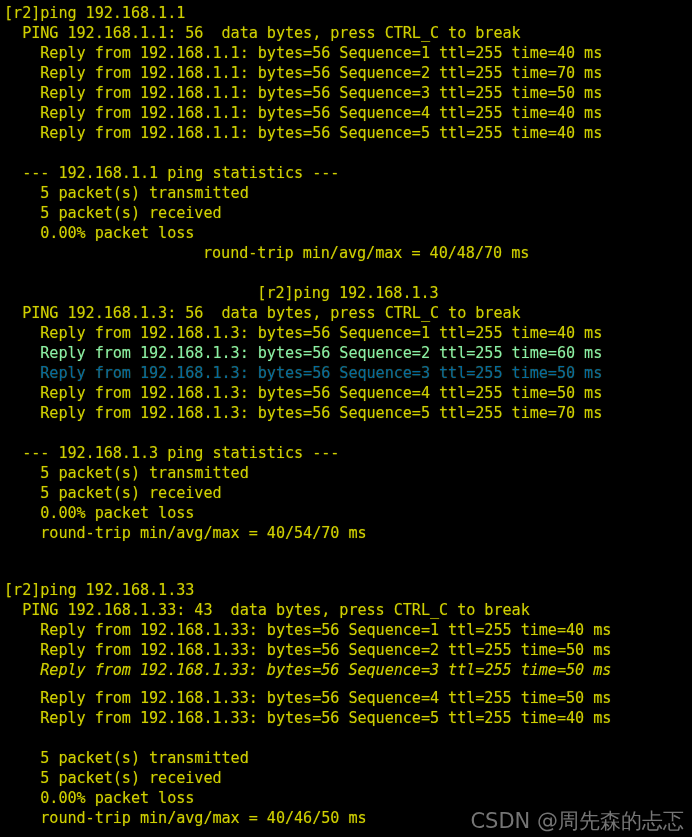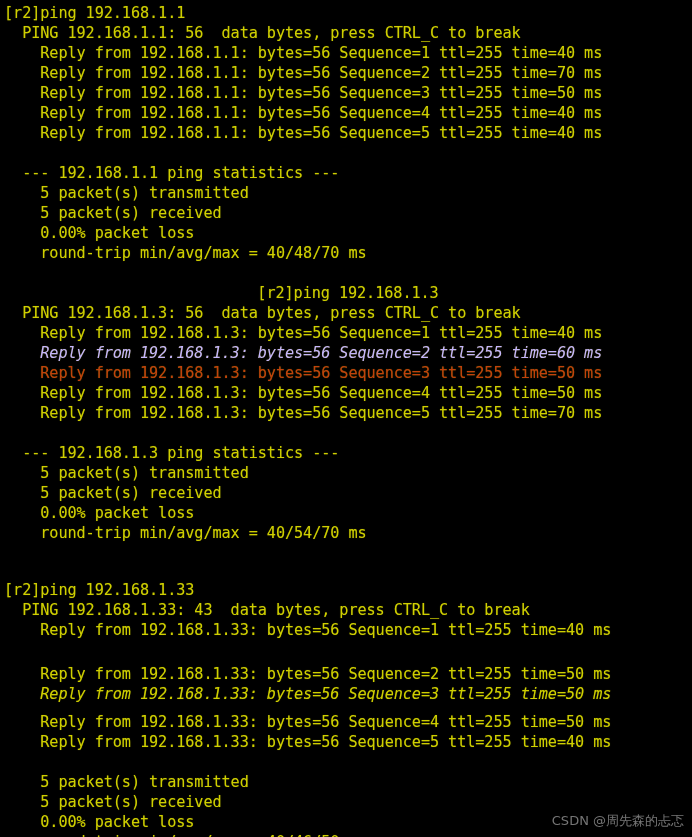--- a/index.html
+++ b/index.html
@@ -36,21 +36,21 @@
   }
   .line.blank {
     height: 20px;
   }
   #watermark {
     position: absolute;
     right: 8px;
     bottom: 6px;
     color: #8a8a8a;
     font-family: "DejaVu Sans", "Liberation Sans", sans-serif;
-    font-size: 13px;
+    font-size: 21px;
     line-height: 20px;
     white-space: pre;
     opacity: 0.85;
   }
 </style>
 </head>
 <body>
 
 <div id="terminal" style="background: rgb(0, 0, 0);">
   <div id="terminal-lines">
@@ -59,40 +59,40 @@
       <div class="line" style="color: rgb(207, 207, 0);">    Reply from 192.168.1.1: bytes=56 Sequence=1 ttl=255 time=40 ms</div>
       <div class="line" style="color: rgb(207, 207, 0);">    Reply from 192.168.1.1: bytes=56 Sequence=2 ttl=255 time=70 ms</div>
       <div class="line" style="color: rgb(207, 207, 0);">    Reply from 192.168.1.1: bytes=56 Sequence=3 ttl=255 time=50 ms</div>
       <div class="line" style="color: rgb(207, 207, 0);">    Reply from 192.168.1.1: bytes=56 Sequence=4 ttl=255 time=40 ms</div>
       <div class="line" style="color: rgb(207, 207, 0);">    Reply from 192.168.1.1: bytes=56 Sequence=5 ttl=255 time=40 ms</div>
       <div class="line blank" style="color: rgb(207, 207, 0);"></div>
       <div class="line" style="color: rgb(207, 207, 0);">  --- 192.168.1.1 ping statistics ---</div>
       <div class="line" style="color: rgb(207, 207, 0);">    5 packet(s) transmitted</div>
       <div class="line" style="color: rgb(207, 207, 0);">    5 packet(s) received</div>
       <div class="line" style="color: rgb(207, 207, 0);">    0.00% packet loss</div>
-      <div class="line" style="color: rgb(207, 207, 0);">    round-trip min/avg/max = 40/48/70 ms</div>
+      <div class="line" style="color: rgb(207, 207, 0); text-align: center;">    round-trip min/avg/max = 40/48/70 ms</div>
       <div class="line blank" style="color: rgb(207, 207, 0);"></div>
       <div class="line" style="color: rgb(207, 207, 0); text-align: center;">[r2]ping 192.168.1.3</div>
       <div class="line" style="color: rgb(207, 207, 0);">  PING 192.168.1.3: 56  data bytes, press CTRL_C to break</div>
       <div class="line" style="color: rgb(207, 207, 0);">    Reply from 192.168.1.3: bytes=56 Sequence=1 ttl=255 time=40 ms</div>
-      <div class="line" style="color: #c4b5fd; font-style: italic;">    Reply from 192.168.1.3: bytes=56 Sequence=2 ttl=255 time=60 ms</div>
-      <div class="line" style="color: #c2410c;">    Reply from 192.168.1.3: bytes=56 Sequence=3 ttl=255 time=50 ms</div>
+      <div class="line" style="color: #86efac;">    Reply from 192.168.1.3: bytes=56 Sequence=2 ttl=255 time=60 ms</div>
+      <div class="line" style="color: #0369a1;">    Reply from 192.168.1.3: bytes=56 Sequence=3 ttl=255 time=50 ms</div>
       <div class="line" style="color: rgb(207, 207, 0);">    Reply from 192.168.1.3: bytes=56 Sequence=4 ttl=255 time=50 ms</div>
       <div class="line" style="color: rgb(207, 207, 0);">    Reply from 192.168.1.3: bytes=56 Sequence=5 ttl=255 time=70 ms</div>
       <div class="line blank" style="color: rgb(207, 207, 0);"></div>
       <div class="line" style="color: rgb(207, 207, 0);">  --- 192.168.1.3 ping statistics ---</div>
       <div class="line" style="color: rgb(207, 207, 0);">    5 packet(s) transmitted</div>
       <div class="line" style="color: rgb(207, 207, 0);">    5 packet(s) received</div>
       <div class="line" style="color: rgb(207, 207, 0);">    0.00% packet loss</div>
       <div class="line" style="color: rgb(207, 207, 0);">    round-trip min/avg/max = 40/54/70 ms</div>
       <div class="line blank" style="color: rgb(207, 207, 0);"></div>
       <div class="line" style="color: rgb(207, 207, 0); margin-top: 17px;">[r2]ping 192.168.1.33</div>
       <div class="line" style="color: rgb(207, 207, 0);">  PING 192.168.1.33: 43  data bytes, press CTRL_C to break</div>
       <div class="line" style="color: rgb(207, 207, 0);">    Reply from 192.168.1.33: bytes=56 Sequence=1 ttl=255 time=40 ms</div>
-      <div class="line" style="color: rgb(207, 207, 0); margin-top: 24px;">    Reply from 192.168.1.33: bytes=56 Sequence=2 ttl=255 time=50 ms</div>
+      <div class="line" style="color: rgb(207, 207, 0);">    Reply from 192.168.1.33: bytes=56 Sequence=2 ttl=255 time=50 ms</div>
       <div class="line" style="color: rgb(207, 207, 0); font-style: italic;">    Reply from 192.168.1.33: bytes=56 Sequence=3 ttl=255 time=50 ms</div>
       <div class="line" style="color: rgb(207, 207, 0); margin-top: 8px;">    Reply from 192.168.1.33: bytes=56 Sequence=4 ttl=255 time=50 ms</div>
       <div class="line" style="color: rgb(207, 207, 0);">    Reply from 192.168.1.33: bytes=56 Sequence=5 ttl=255 time=40 ms</div>
       <div class="line blank" style="color: rgb(207, 207, 0);"></div>
       <div class="line" style="color: rgb(207, 207, 0);">    5 packet(s) transmitted</div>
       <div class="line" style="color: rgb(207, 207, 0);">    5 packet(s) received</div>
       <div class="line" style="color: rgb(207, 207, 0);">    0.00% packet loss</div>
       <div class="line" style="color: rgb(207, 207, 0);">    round-trip min/avg/max = 40/46/50 ms</div>
     </div>
 </div>

